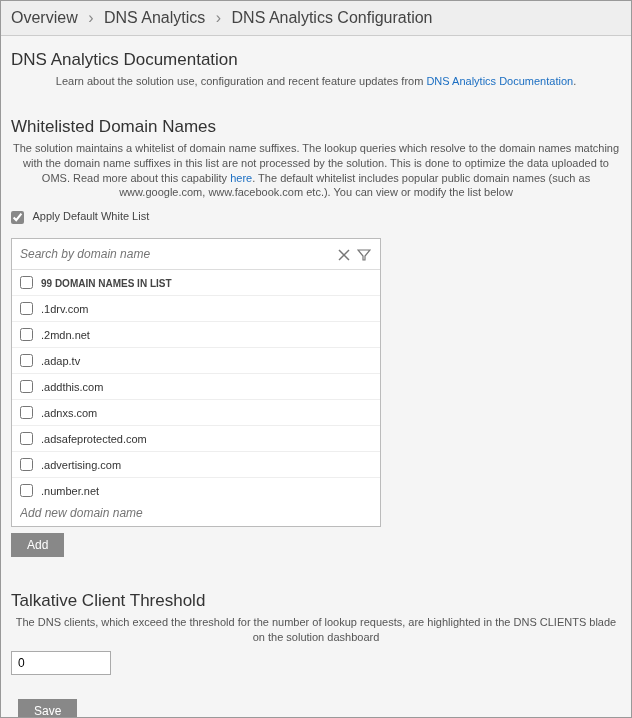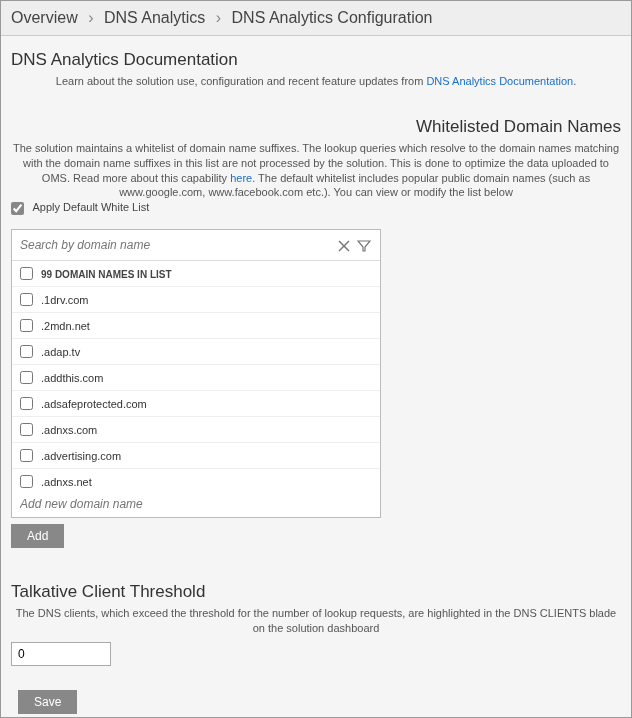--- a/index.html
+++ b/index.html
@@ -3,24 +3,24 @@
   <meta charset="utf-8">
   <style>
     * { box-sizing: border-box; margin: 0; padding: 0; }
     body { font-family: "Segoe UI", Arial, sans-serif; font-size: 12px; color: #333; background: #fff; }
     .frame { width: 632px; height: 718px; border: 1px solid #999; background: #f5f5f5; overflow: hidden; }
     .breadcrumb { padding: 8px 10px; border-bottom: 1px solid #ccc; font-size: 16px; color: #444; background: #eee; }
     .breadcrumb .item { display: inline; }
     .breadcrumb .sep { display:inline-block; margin:0 6px; color:#888; }
     .content { padding: 10px 10px 12px 10px; }
     h2.section-title { font-size: 17px; font-weight: 400; color: #333; margin: 4px 0 4px; }
-    h2.section-title.tight { margin-top: 16px; text-align: right; }
+    h2.section-title.tight { margin-top: 16px; }
     p.desc { font-size: 11px; color: #555; line-height: 1.35; text-align: center; }
     a.link { color: #1b6ec2; text-decoration: none; }
-    .apply-row { margin: 1px 0 14px; font-size: 11px; color:#444; }
+    .apply-row { margin: 10px 0 14px; font-size: 11px; color:#444; }
     .apply-row input { vertical-align: middle; margin-right: 6px; accent-color:#888;}
     .listbox { border: 1px solid #bbb; background: #fff; width: 370px; }
     .search-row { display:flex; align-items:flex-end; padding:4px 6px; border-bottom:1px solid #ddd; }
     .search-row input { flex:1; border:none; outline:none; font-size:12px; color:#888; font-style: italic; padding:4px 2px; background:transparent; }
     .icon-btn { width:20px; height:20px; display:flex; align-items:center; justify-content:center; color:#777; cursor:pointer; }
     .list-scroll { height: 230px; overflow-y: scroll; }
     .list-scroll::-webkit-scrollbar { width:14px; }
     .list-scroll::-webkit-scrollbar-thumb { background:#bdbdbd; }
     .list-scroll::-webkit-scrollbar-track { background:#eee; }
     .row { display:flex; align-items:flex-end; padding:6px 8px; border-bottom:1px solid #eee; font-size:11px; color:#333; }
@@ -95,33 +95,33 @@
             <div class="row">
               <input type="checkbox" style="">
               <span>.adap.tv</span>
             </div>
             <div class="row">
               <input type="checkbox" style="">
               <span>.addthis.com</span>
             </div>
             <div class="row">
               <input type="checkbox" style="">
-              <span>.adsafeprotected.com</span>
+              <span>.adnxs.com</span>
             </div>
             <div class="row">
               <input type="checkbox" style="">
-              <span>.adnxs.com</span>
+              <span>.adsafeprotected.com</span>
             </div>
             <div class="row">
               <input type="checkbox" style="">
               <span>.advertising.com</span>
             </div>
             <div class="row">
               <input type="checkbox" style="">
-              <span>.adnxs.net</span>
+              <span>.number.net</span>
             </div>
           </div>
       </div>
       <div class="add-row">
         <input type="text" placeholder="Add new domain name" style="">
       </div>
     </div>
     <div class="btn-row">
       <button class="btn">Add</button>
     </div>

